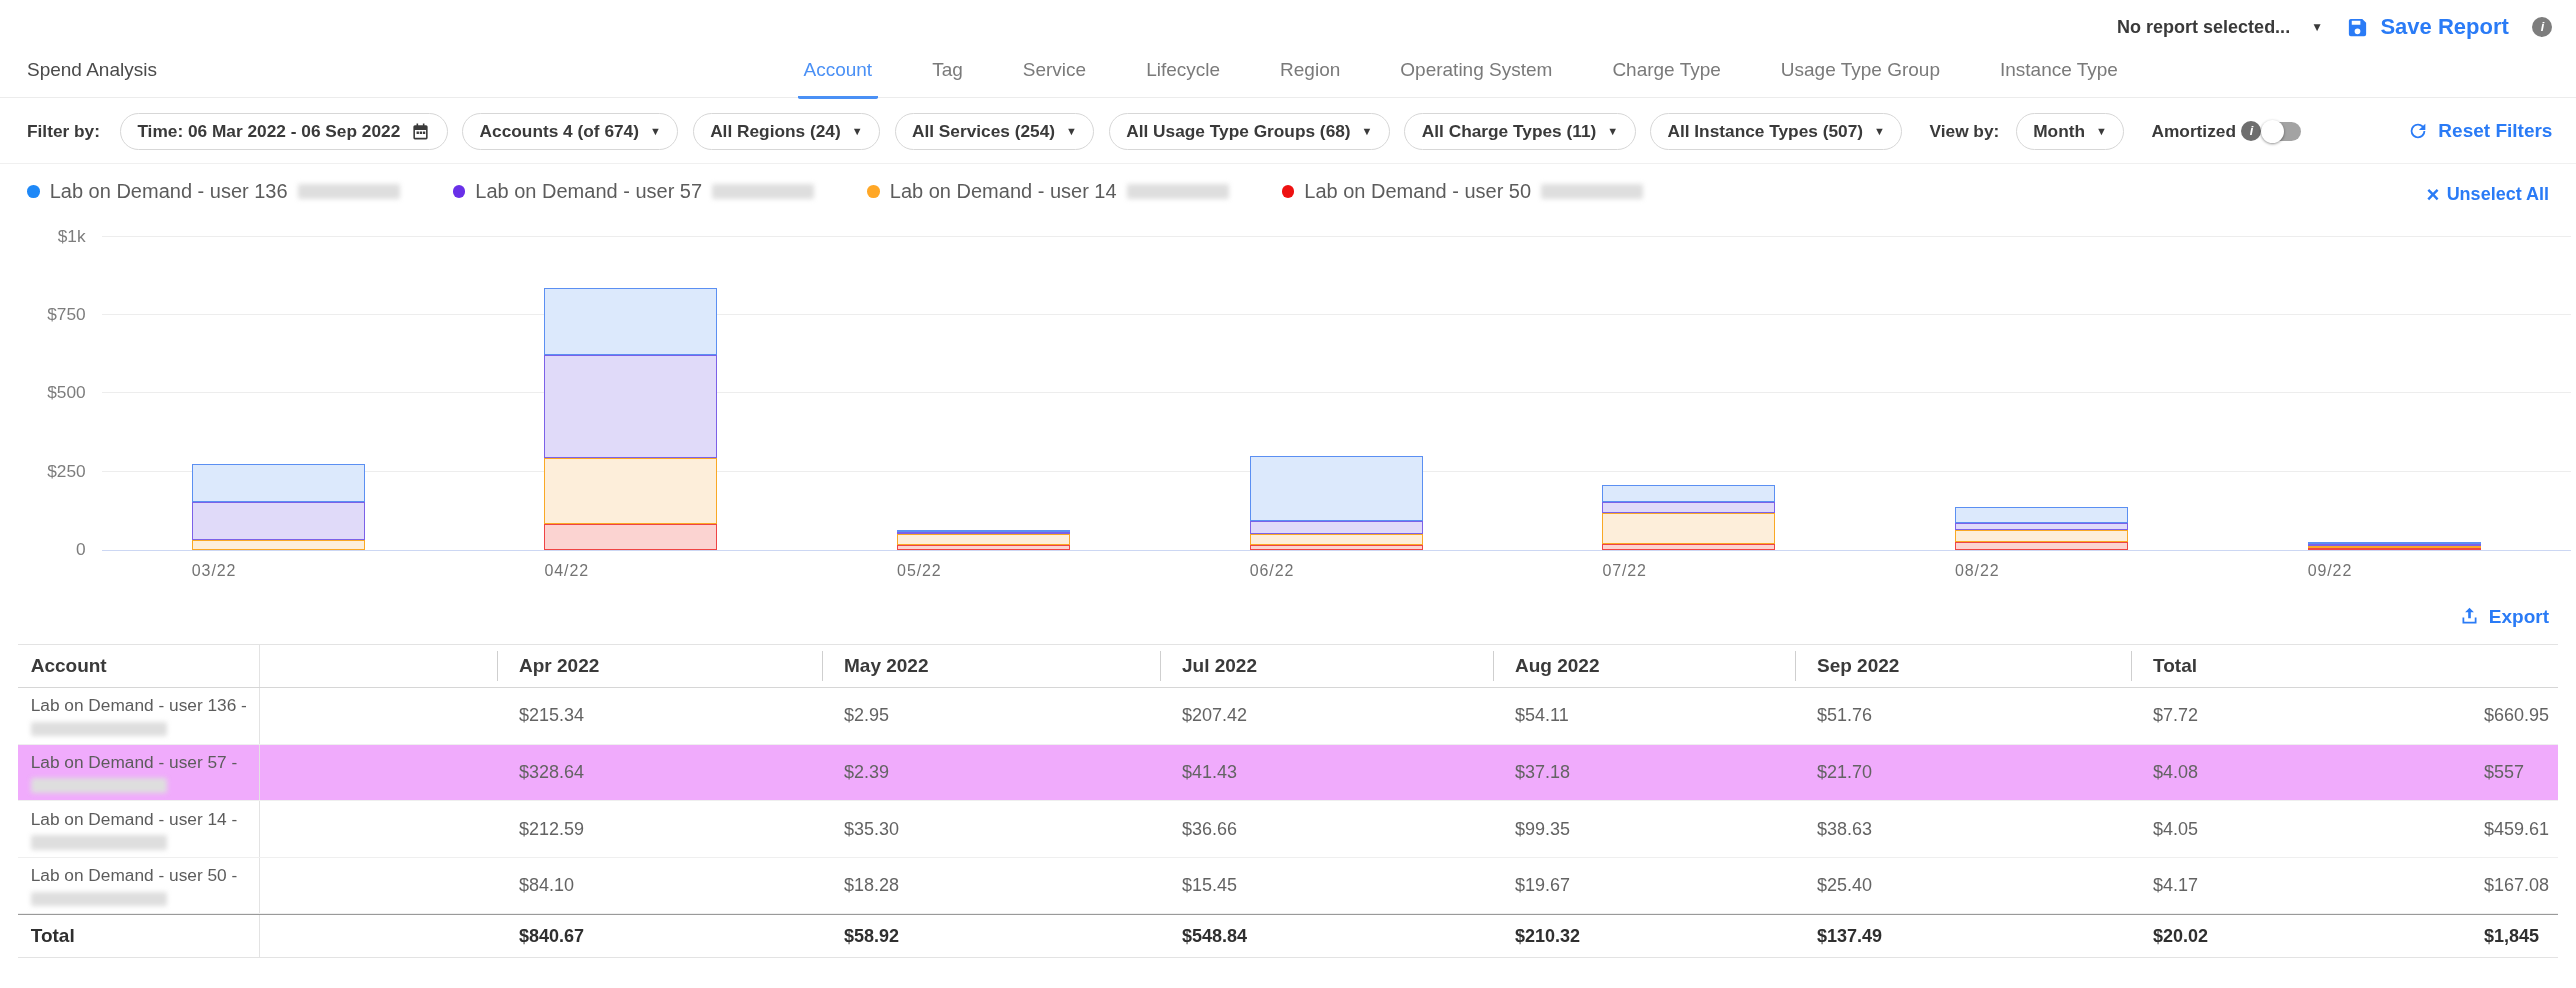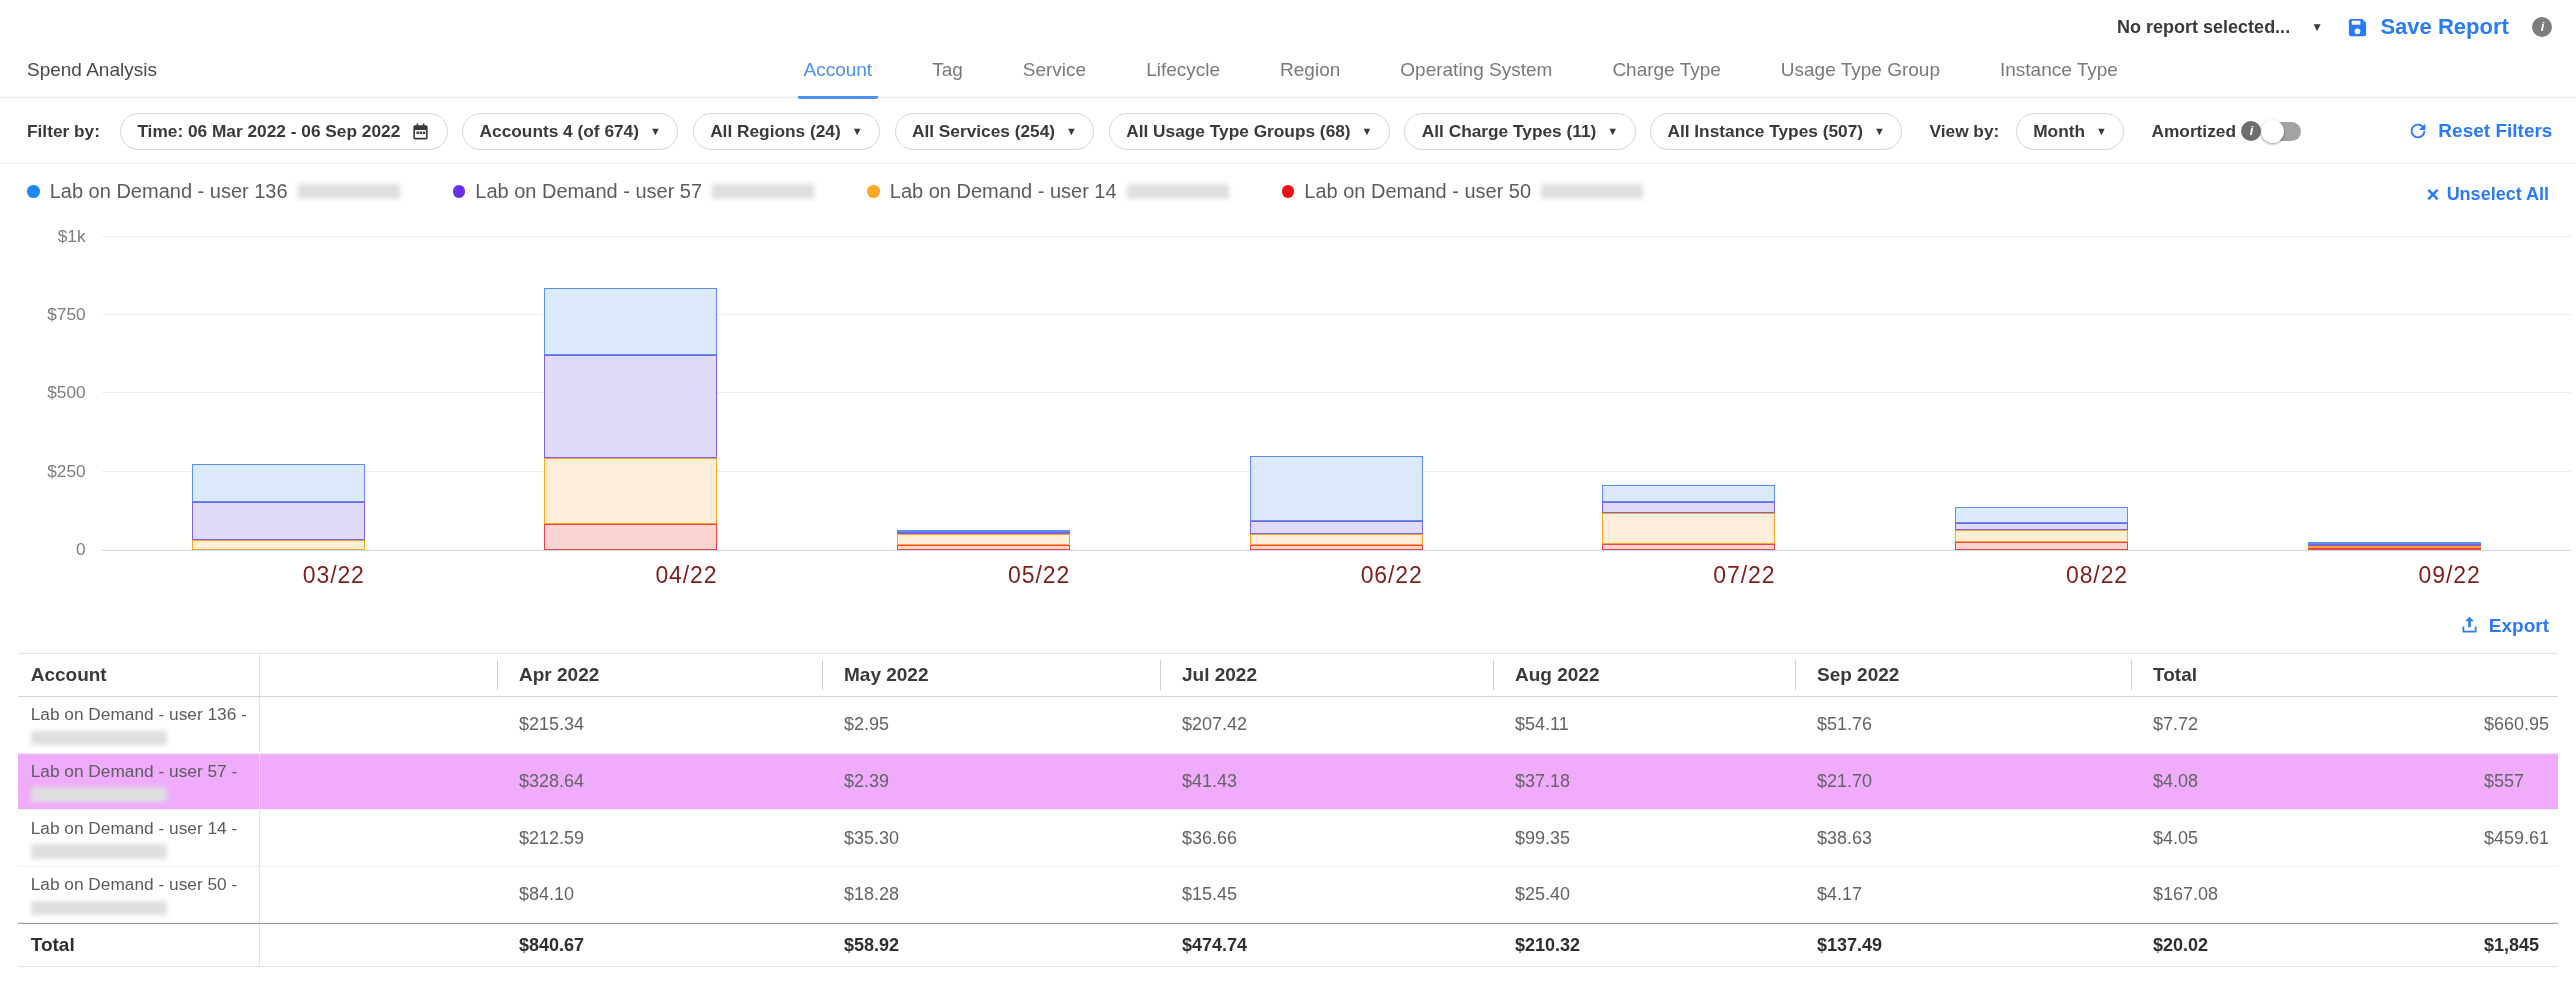--- a/index.html
+++ b/index.html
@@ -49,21 +49,21 @@
   
   .chart { display:flex; padding:14.5px 5.5px 0 18px; }
   .y-axis { width:84px; position:relative; height:315px; flex:none; }
   .y-tick { position:absolute; right:16.4px; font-size:17.3px; color:#7d7d7d; }
   .plot-wrap { flex:1; position:relative; height:315px; border-bottom:1.8px solid #ccd7f3; }
   .gridline { position:absolute; left:0; right:0; height:0.9px; background:#ededed; }
   .bars { position:absolute; left:0; right:0; top:0; bottom:0; display:flex; justify-content:space-around; align-items:flex-end; }
   .bar { width:173px; display:flex; flex-direction:column-reverse; }
   .seg { border:1.8px solid; width:100%; }
   .x-labels { display:flex; justify-content:space-around; margin:11px 5.5px 0 102px; }
-  .xlab { width:173px; text-align:right; font-size:23px; color:#7f1d1d; letter-spacing:0.9px; }
+  .xlab { width:173px; text-align:left; font-size:16px; color:#737373; letter-spacing:0.9px; }
 
   
   .export-row { display:flex; justify-content:flex-end; padding:25.5px 27px 9px 0; }
   .export-btn { display:flex; align-items:center; gap:9px; color:#2a7bf6; font-weight:bold; font-size:19px; cursor:pointer; }
 
   
   .table { margin:7.3px 18px 0 18px; border-top:0.9px solid #e3e3e3; }
   .trow { display:grid; grid-template-columns:242px 237px 325px 338px 333px 302px 336px 331px 1fr; align-items:stretch; }
   .thead { border-bottom:0.9px solid #d6d6d6; }
   .thead > div { display:flex; align-items:center; height:42px; font-weight:bold; font-size:19px; color:#3a3a3a; }
@@ -347,32 +347,33 @@
 
   <div class="trow drow">
     <div class="acc-cell">
       <span class="acc-name">Lab on Demand - user 50 -</span>
       <span class="redacted"></span>
     </div>
     <div></div>
     <div class="vcell">$84.10</div>
     <div class="vcell">$18.28</div>
     <div class="vcell">$15.45</div>
+    <div class="vcell">$19.67</div>
     <div class="vcell">$25.40</div>
     <div class="vcell">$4.17</div>
     <div class="vcell">$167.08</div>
   </div>
 
   <div class="trow trow-total">
     <div class="acc-cell">
       <span class="total-label">Total</span>
     </div>
     <div></div>
     <div class="vcell">$840.67</div>
     <div class="vcell">$58.92</div>
-    <div class="vcell">$474.74</div>
+    <div class="vcell">$548.84</div>
     <div class="vcell">$210.32</div>
     <div class="vcell">$137.49</div>
     <div class="vcell">$20.02</div>
     <div class="vcell">$1,845</div>
   </div>
 </div>
 
 
 </body></html>

